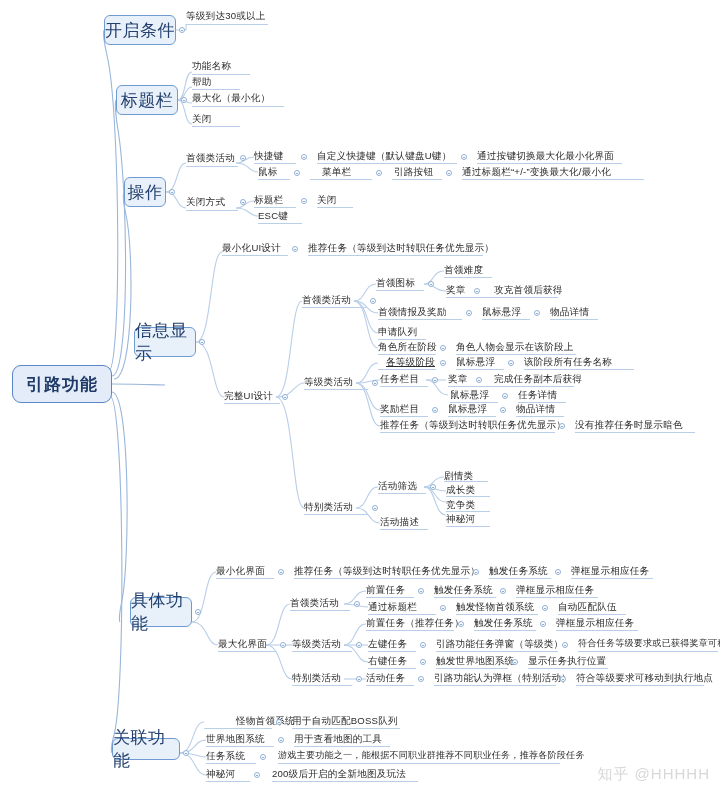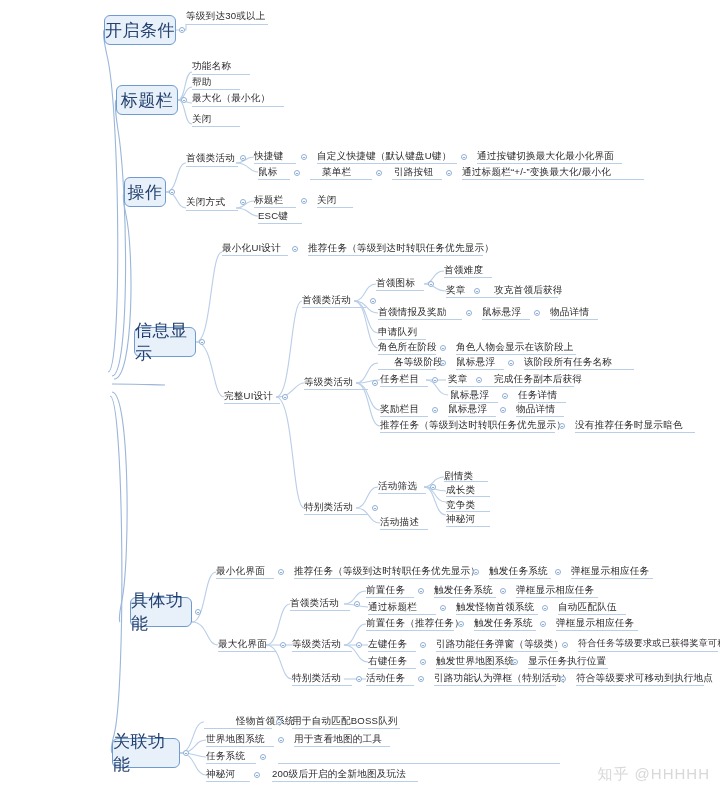--- a/index.html
+++ b/index.html
@@ -136,20 +136,23 @@
     </g>
 
     <g fill="none" stroke="#b9cee8" stroke-width="1.1">
       <path d="M180 753 C194 753 192 722 204 722"></path>
       <path d="M180 753 C196 753 194 740 206 740"></path>
       <path d="M180 753 C196 753 196 757 206 757"></path>
       <path d="M180 753 C196 753 194 775 206 775"></path>
     </g>
   </svg>
 
+  <div class="root-node" style="left:12px;top:365px;width:100px;height:38px;">
+    <span>引路功能</span>
+  </div>
 
   <div class="l1-node" style="left:104px;top:15px;width:72px;height:30px;">
     <span>开启条件</span>
   </div>
   <div class="knob" style="left:179px;top:27px;"></div>
   <div class="leaf" style="left:186px;top:10px;">等级到达30或以上</div>
   <div class="ul" style="left:186px;top:24px;width:82px;"></div>
 
   <div class="l1-node" style="left:116px;top:85px;width:62px;height:30px;">
     <span>标题栏</span>
@@ -251,21 +254,21 @@
   <div class="leaf" style="left:378px;top:341px;">角色所在阶段</div>
   <div class="ul" style="left:378px;top:354px;width:58px;"></div>
   <div class="knob" style="left:440px;top:345px;"></div>
   <div class="leaf" style="left:456px;top:341px;">角色人物会显示在该阶段上</div>
   <div class="ul" style="left:456px;top:354px;width:120px;"></div>
 
   <div class="leaf" style="left:304px;top:376px;">等级类活动</div>
   <div class="ul" style="left:304px;top:389px;width:64px;"></div>
   <div class="knob" style="left:372px;top:380px;"></div>
 
-  <div class="leaf" style="left:394px;top:356px;">各等级阶段</div>
+  <div class="leaf" style="left:386px;top:356px;text-decoration:underline;">各等级阶段</div>
   <div class="ul" style="left:378px;top:369px;width:58px;"></div>
   <div class="knob" style="left:440px;top:360px;"></div>
   <div class="leaf" style="left:456px;top:356px;">鼠标悬浮</div>
   <div class="ul" style="left:456px;top:369px;width:48px;"></div>
   <div class="knob" style="left:508px;top:360px;"></div>
   <div class="leaf" style="left:524px;top:356px;">该阶段所有任务名称</div>
   <div class="ul" style="left:524px;top:369px;width:110px;"></div>
 
   <div class="leaf" style="left:380px;top:373px;">任务栏目</div>
   <div class="ul" style="left:380px;top:386px;width:48px;"></div>
@@ -394,40 +397,41 @@
   <div class="knob" style="left:356px;top:676px;"></div>
   <div class="leaf" style="left:366px;top:672px;">活动任务</div>
   <div class="ul" style="left:366px;top:685px;width:48px;"></div>
   <div class="knob" style="left:418px;top:676px;"></div>
   <div class="leaf" style="left:434px;top:672px;">引路功能认为弹框（特别活动）</div>
   <div class="ul" style="left:434px;top:685px;width:122px;"></div>
   <div class="knob" style="left:560px;top:676px;"></div>
   <div class="leaf" style="left:576px;top:672px;">符合等级要求可移动到执行地点</div>
   <div class="ul" style="left:576px;top:685px;width:128px;"></div>
 
-  <div class="l1-node" style="left:112px;top:738px;width:68px;height:30px;">
+  <div class="l1-node" style="left:112px;top:738px;width:68px;height:22px;">
     <span>关联功能</span>
   </div>
   <div class="knob" style="left:183px;top:750px;"></div>
 
   <div class="leaf" style="left:204px;top:715px;margin-left:32px;">怪物首领系统</div>
   <div class="ul" style="left:204px;top:728px;width:68px;"></div>
   <div class="knob" style="left:276px;top:719px;"></div>
   <div class="leaf" style="left:292px;top:715px;">用于自动匹配BOSS队列</div>
   <div class="ul" style="left:292px;top:728px;width:108px;"></div>
 
   <div class="leaf" style="left:206px;top:733px;">世界地图系统</div>
   <div class="ul" style="left:206px;top:746px;width:68px;"></div>
   <div class="knob" style="left:278px;top:737px;"></div>
   <div class="leaf" style="left:294px;top:733px;">用于查看地图的工具</div>
   <div class="ul" style="left:294px;top:746px;width:96px;"></div>
 
   <div class="leaf" style="left:206px;top:750px;">任务系统</div>
   <div class="ul" style="left:206px;top:763px;width:50px;"></div>
   <div class="knob" style="left:260px;top:754px;"></div>
+  <div class="leaf sm" style="left:278px;top:750px;">游戏主要功能之一，能根据不同职业群推荐不同职业任务，推荐各阶段任务</div>
   <div class="ul" style="left:278px;top:763px;width:282px;"></div>
 
   <div class="leaf" style="left:206px;top:768px;">神秘河</div>
   <div class="ul" style="left:206px;top:781px;width:44px;"></div>
   <div class="knob" style="left:254px;top:772px;"></div>
   <div class="leaf" style="left:272px;top:768px;">200级后开启的全新地图及玩法</div>
   <div class="ul" style="left:272px;top:781px;width:146px;"></div>
 
   <div class="watermark">知乎 @HHHHH</div>
 </div>

